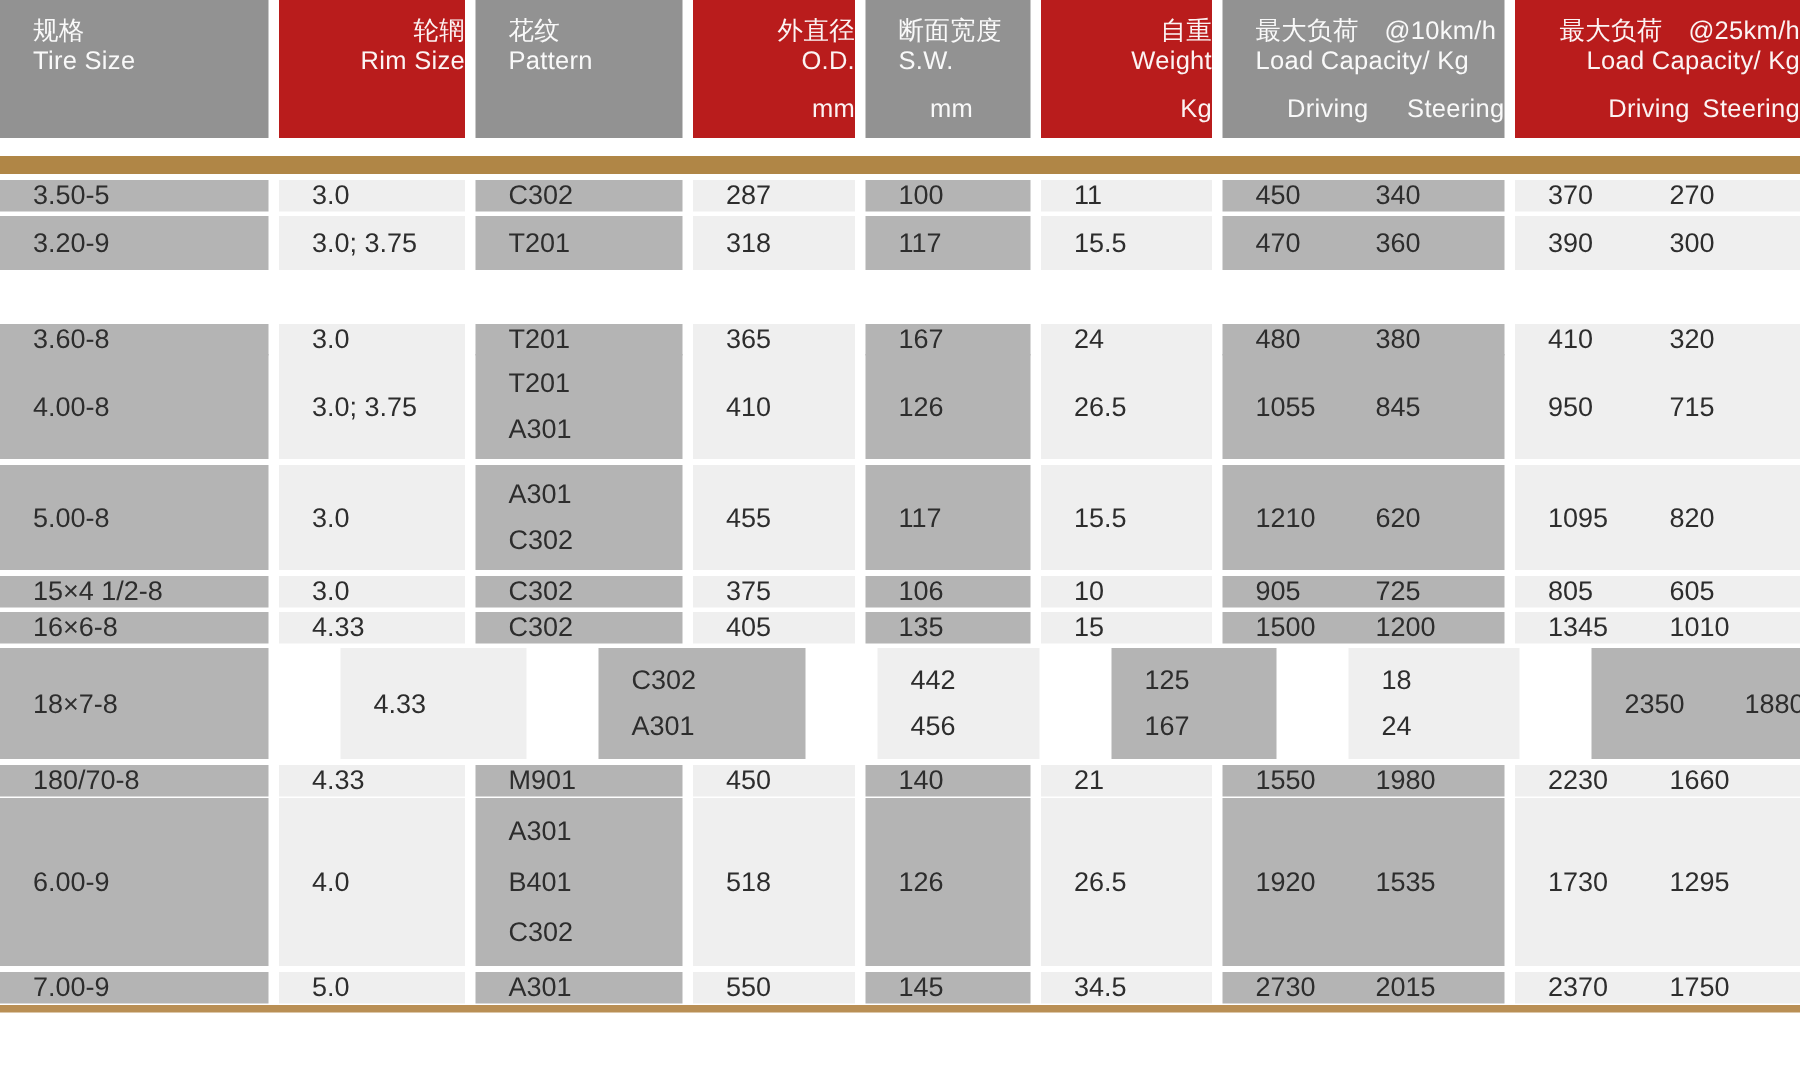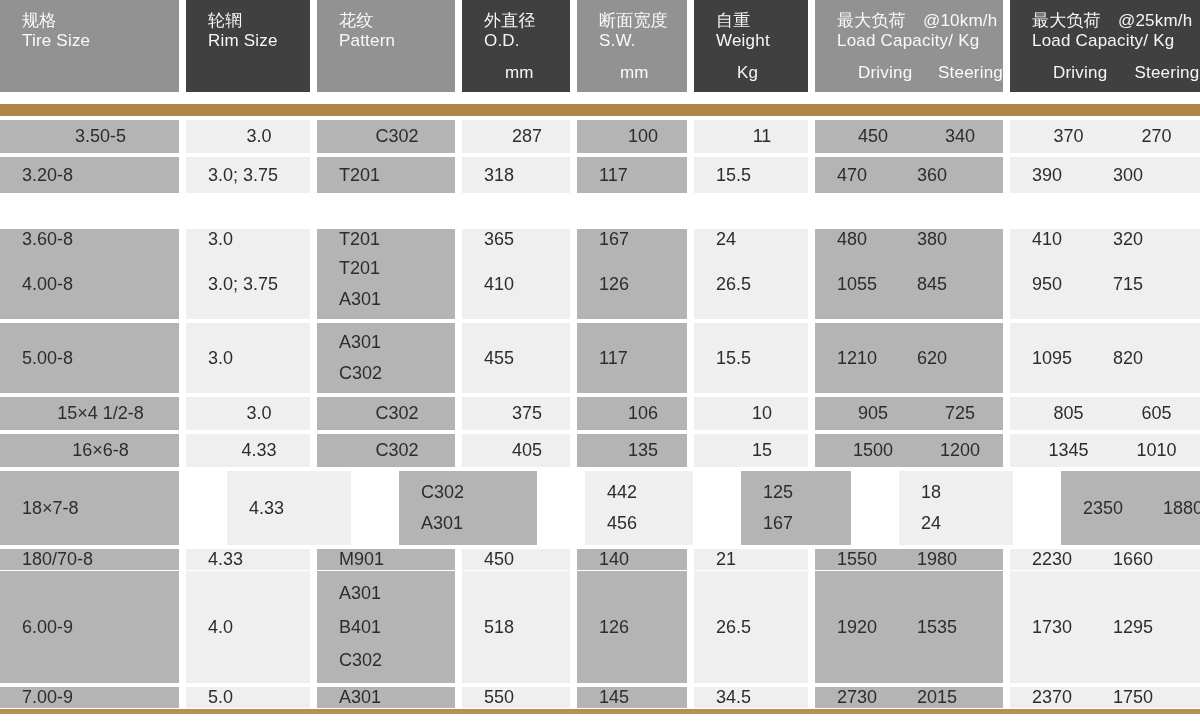--- a/index.html
+++ b/index.html
@@ -27,34 +27,34 @@
     display: flex;
     flex-direction: column;
     justify-content: space-between;
     padding: 11px 0 9px 22px;
     color: rgba(255,255,255,0.95);
     font-size: 17px;
     line-height: 20px;
     letter-spacing: 0.2px;
   }
   .hcell.dark  { background: #929292; }
-  .hcell.light { background: #404040; }
+  .hcell.light { background: #b91c1c; text-align: right; }
   .hunit { padding: 0; margin-left: 21px; }
   .hpair { display: flex; padding: 0; }
   .hpair .sub1 { width: 50%; }
   .hpair .sub2 { flex: 1; padding-left: 8px; }
   
   .gap12 { height: 12px; background: #ffffff; }
   .gap4  { height: 4px;  background: #ffffff; }
   .goldbar-top    { height: 12px; width: 1200px; }
   .goldbar-bottom { height: 5px;  width: 1200px; }
   
   .row { margin-bottom: 4px; }
   .row:last-of-type { margin-bottom: 0; }
-  .h30 { height: 18px; } .h32 { height: 16px; margin-top: 36px; } .h34 { height: 33px; text-align: center; }
+  .h30 { height: 18px; } .h32 { height: 16px; margin-top: 36px; } .h34 { height: 20px; }
   .h36 { height: 36px; } .h70 { height: 70px; } .h74 { height: 74px; gap: 48px; }
   .h112 { height: 112px; }
   .cell {
     display: flex;
     flex-direction: column;
     justify-content: space-evenly;
     padding-left: 22px;
     font-size: 18px;
     color: #2d2d2d;
   }
@@ -167,21 +167,21 @@
         <span class="sub2">340</span>
       </div>
     <div class="cell l pair">
         <span class="sub1">370</span>
         <span class="sub2">270</span>
       </div>
   </div>
 
   <div class="grid row h36">
     <div class="cell g">
-        <span class="line">3.20-8</span>
+        <span class="line">3.20-9</span>
       </div>
     <div class="cell l">
         <span class="line">3.0; 3.75</span>
       </div>
     <div class="cell g">
         <span class="line">T201</span>
       </div>
     <div class="cell l">
         <span class="line">318</span>
       </div>

